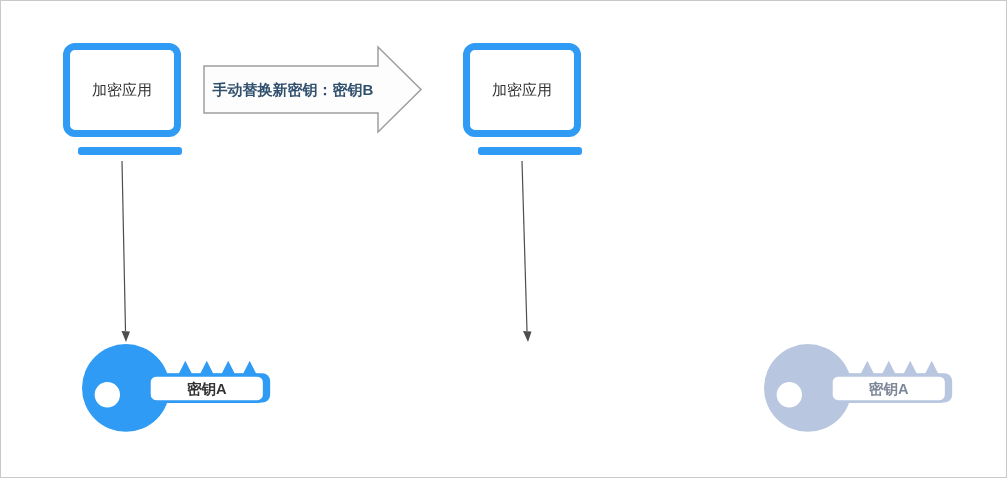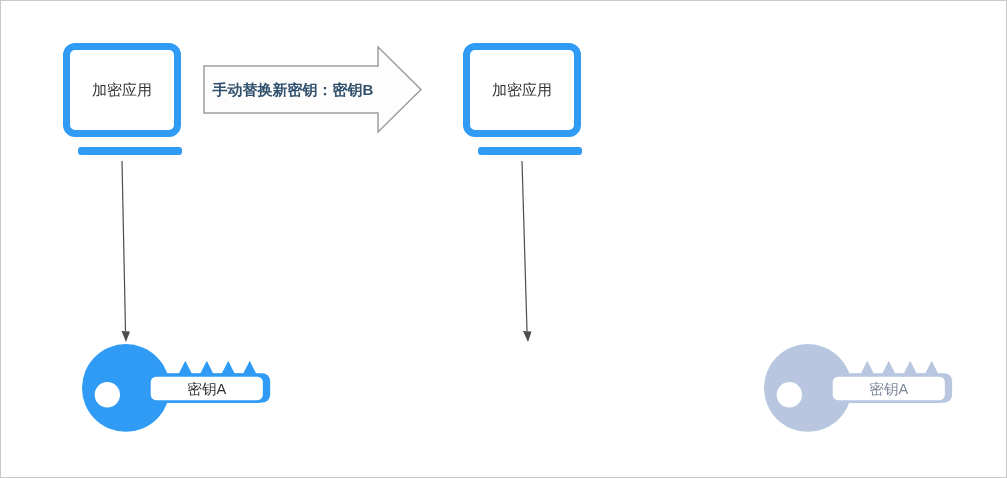--- a/index.html
+++ b/index.html
@@ -49,21 +49,21 @@
     color: var(--arrow-text, #31506e);
     line-height: 1.3;
   }
 
   
   .connector-layer { position: absolute; inset: 0; width: 100%; height: 100%; pointer-events: none; }
   .connector-layer .conn-line { stroke: var(--connector, #4d4d4d); stroke-width: 1.2; fill: none; }
   .connector-layer .conn-head { fill: var(--connector, #4d4d4d); }
 
   
-  .key-node { position: absolute; width: 195px; height: 98px; }
+  .key-node { position: absolute; width: 195px; height: 98px; font-weight: bold; }
   .key-node svg { width: 100%; height: 100%; display: block; }
   .key-node .key-body { fill: var(--primary, #2f9bf4); }
   .key-node .key-hole { fill: #ffffff; }
   .key-node .key-label-box { fill: #ffffff; stroke: var(--primary, #2f9bf4); stroke-width: 3; }
   .key-node .key-label-text {
     fill: var(--label-text, #333333);
     font-size: 15px;
     font-family: "Liberation Sans", sans-serif;
     text-anchor: middle;
   }

